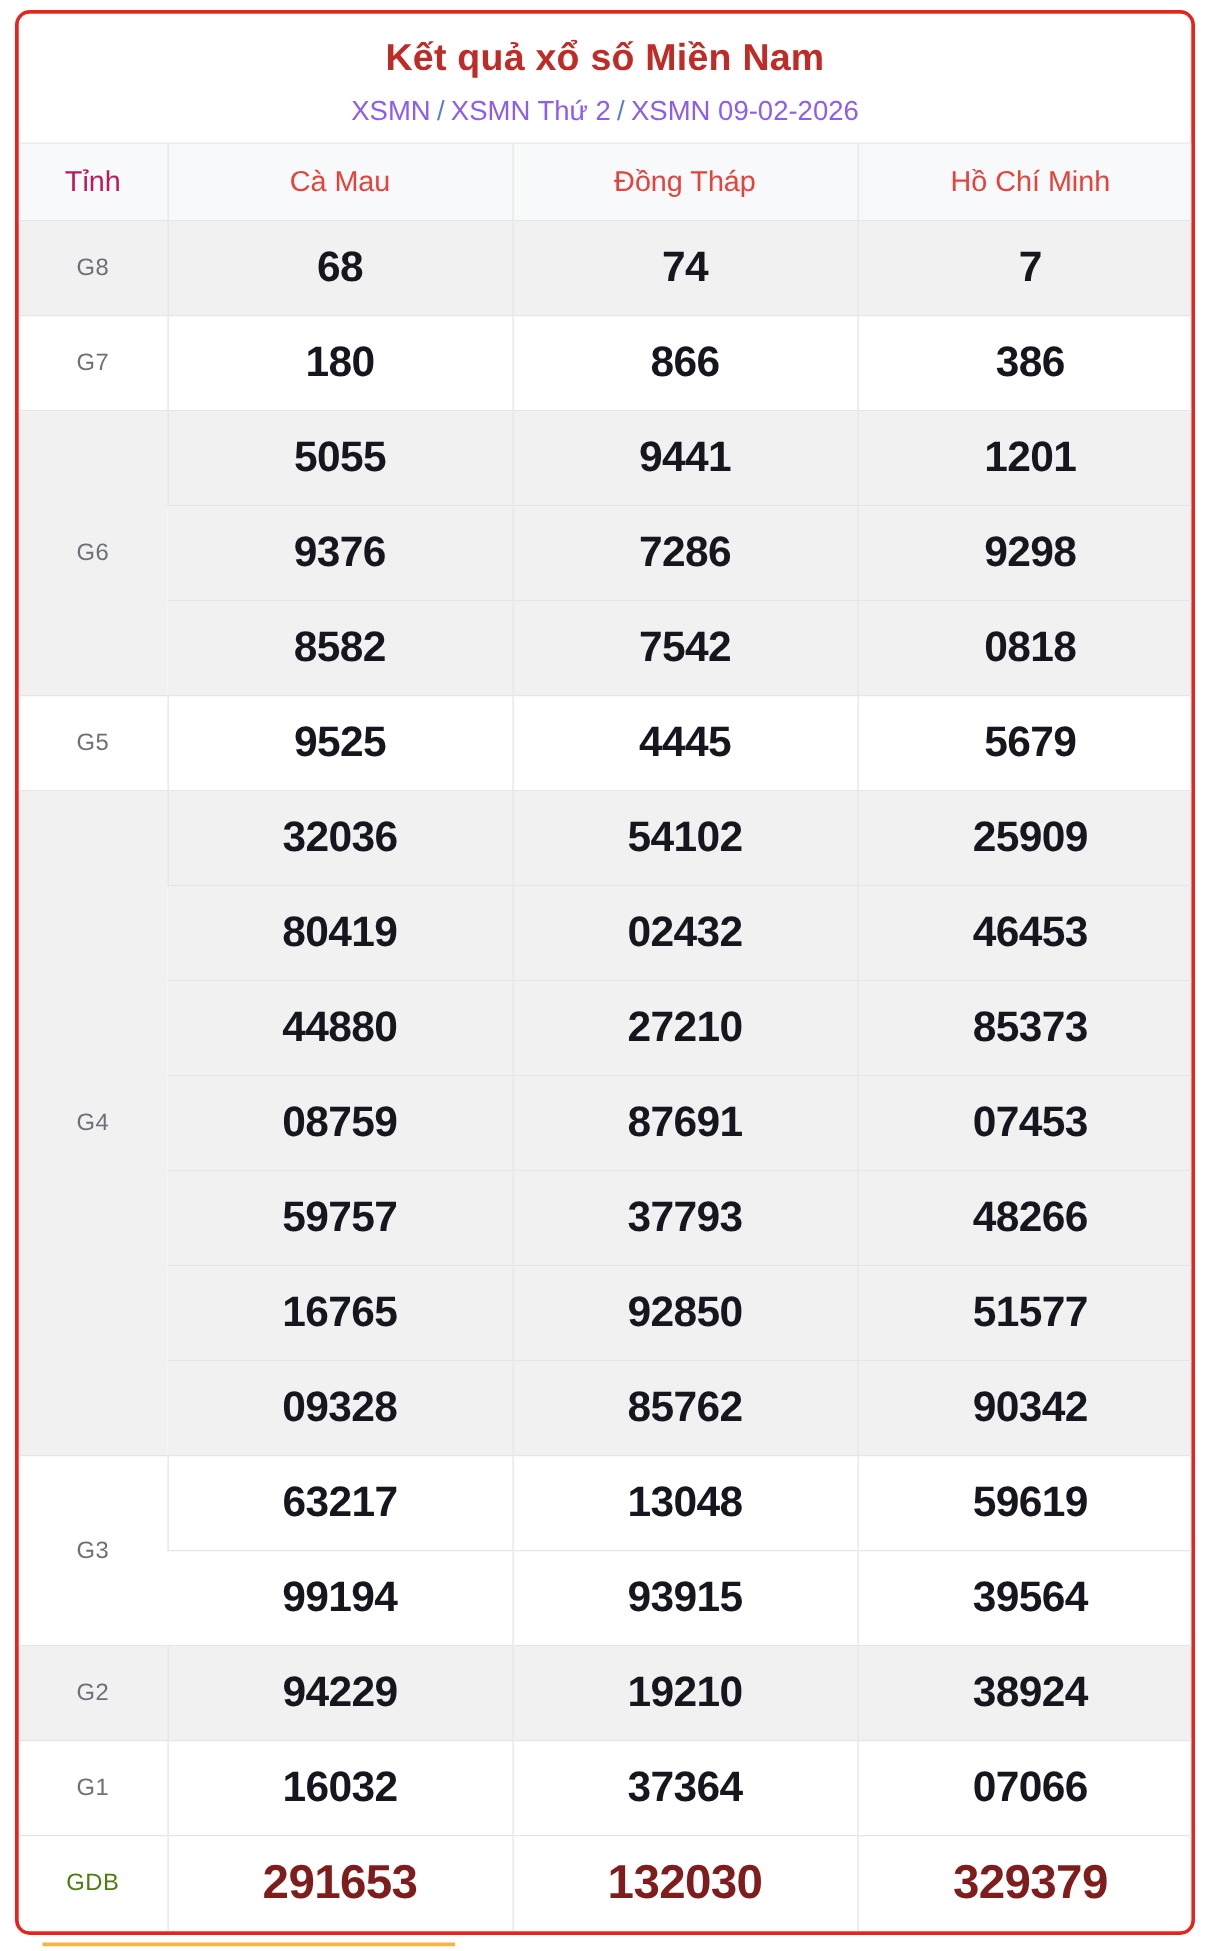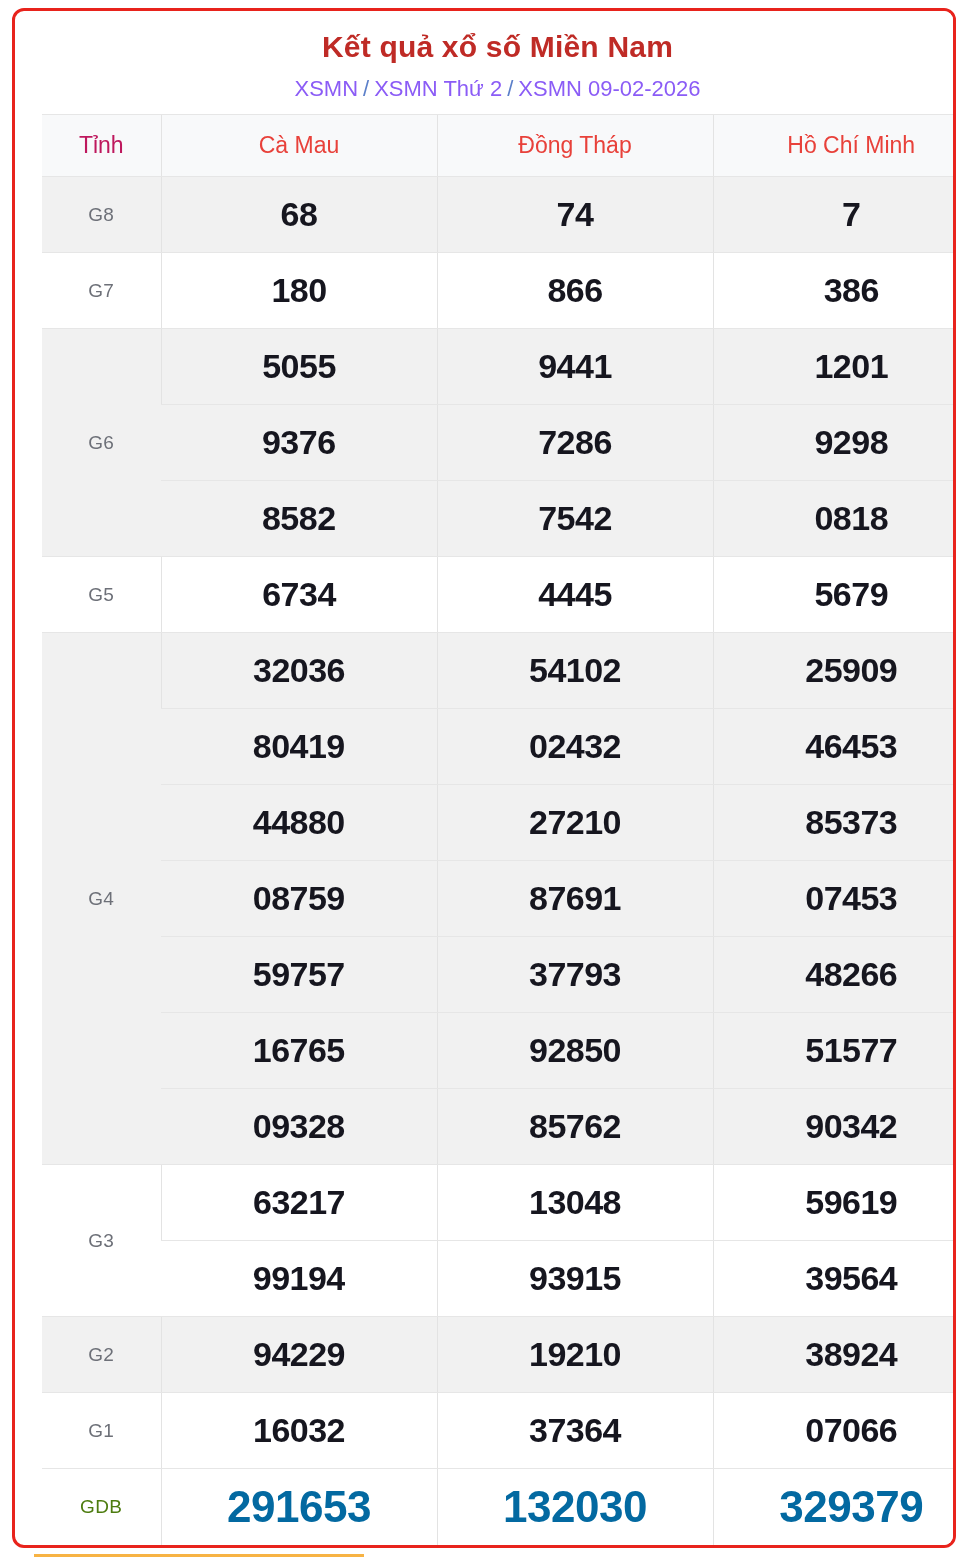--- a/index.html
+++ b/index.html
@@ -16,21 +16,20 @@
   }
 
   .kqxs-card {
     position: relative;
     width: 944px;
     margin: 8px auto 0 auto;
     border: 3px solid #e8231c;
     border-radius: 12px;
     background: #ffffff;
     overflow: hidden;
-    padding-left: 27px;
   }
 
   
   .card-header {
     padding: 18px 10px 12px 10px;
     text-align: center;
     background: #ffffff;
   }
   .kq-title {
     margin: 0;
@@ -106,22 +105,22 @@
 
   
   tr.sub td.g-val { border-top: 1px solid #eaeaea; }
   tr.grp-first td.g-val { border-top: 1px solid #e6e6e6; }
   td.g-label.spanned { border-bottom: 1px solid #e6e6e6; }
 
   
   tr.gdb-row { background: #ffffff; }
   tr.gdb-row td.g-label { color: #4d7c0f; font-size: 19px; }
   tr.gdb-row td.g-val {
-    color: #0369a1;
-    font-size: 44px;
+    color: #7f1d1d;
+    font-size: 38px;
     letter-spacing: -0.5px;
   }
   tr.gdb-row td { border-bottom: none; }
 
   .bottom-rule {
     width: 330px;
     height: 3px;
     background: #f6a623;
     margin: 6px 0 0 34px;
     opacity: 0.85;
@@ -178,21 +177,21 @@
           <td class="g-val">7286</td>
           <td class="g-val">9298</td>
         </tr>
         <tr class="r-shade sub">
           <td class="g-val">8582</td>
           <td class="g-val">7542</td>
           <td class="g-val">0818</td>
         </tr>
         <tr class="r-plain grp-first">
           <td class="g-label" rowspan="1">G5</td>
-          <td class="g-val">6734</td>
+          <td class="g-val">9525</td>
           <td class="g-val">4445</td>
           <td class="g-val">5679</td>
         </tr>
         <tr class="r-shade grp-first">
           <td class="g-label spanned" rowspan="7">G4</td>
           <td class="g-val">32036</td>
           <td class="g-val">54102</td>
           <td class="g-val">25909</td>
         </tr>
         <tr class="r-shade sub">

